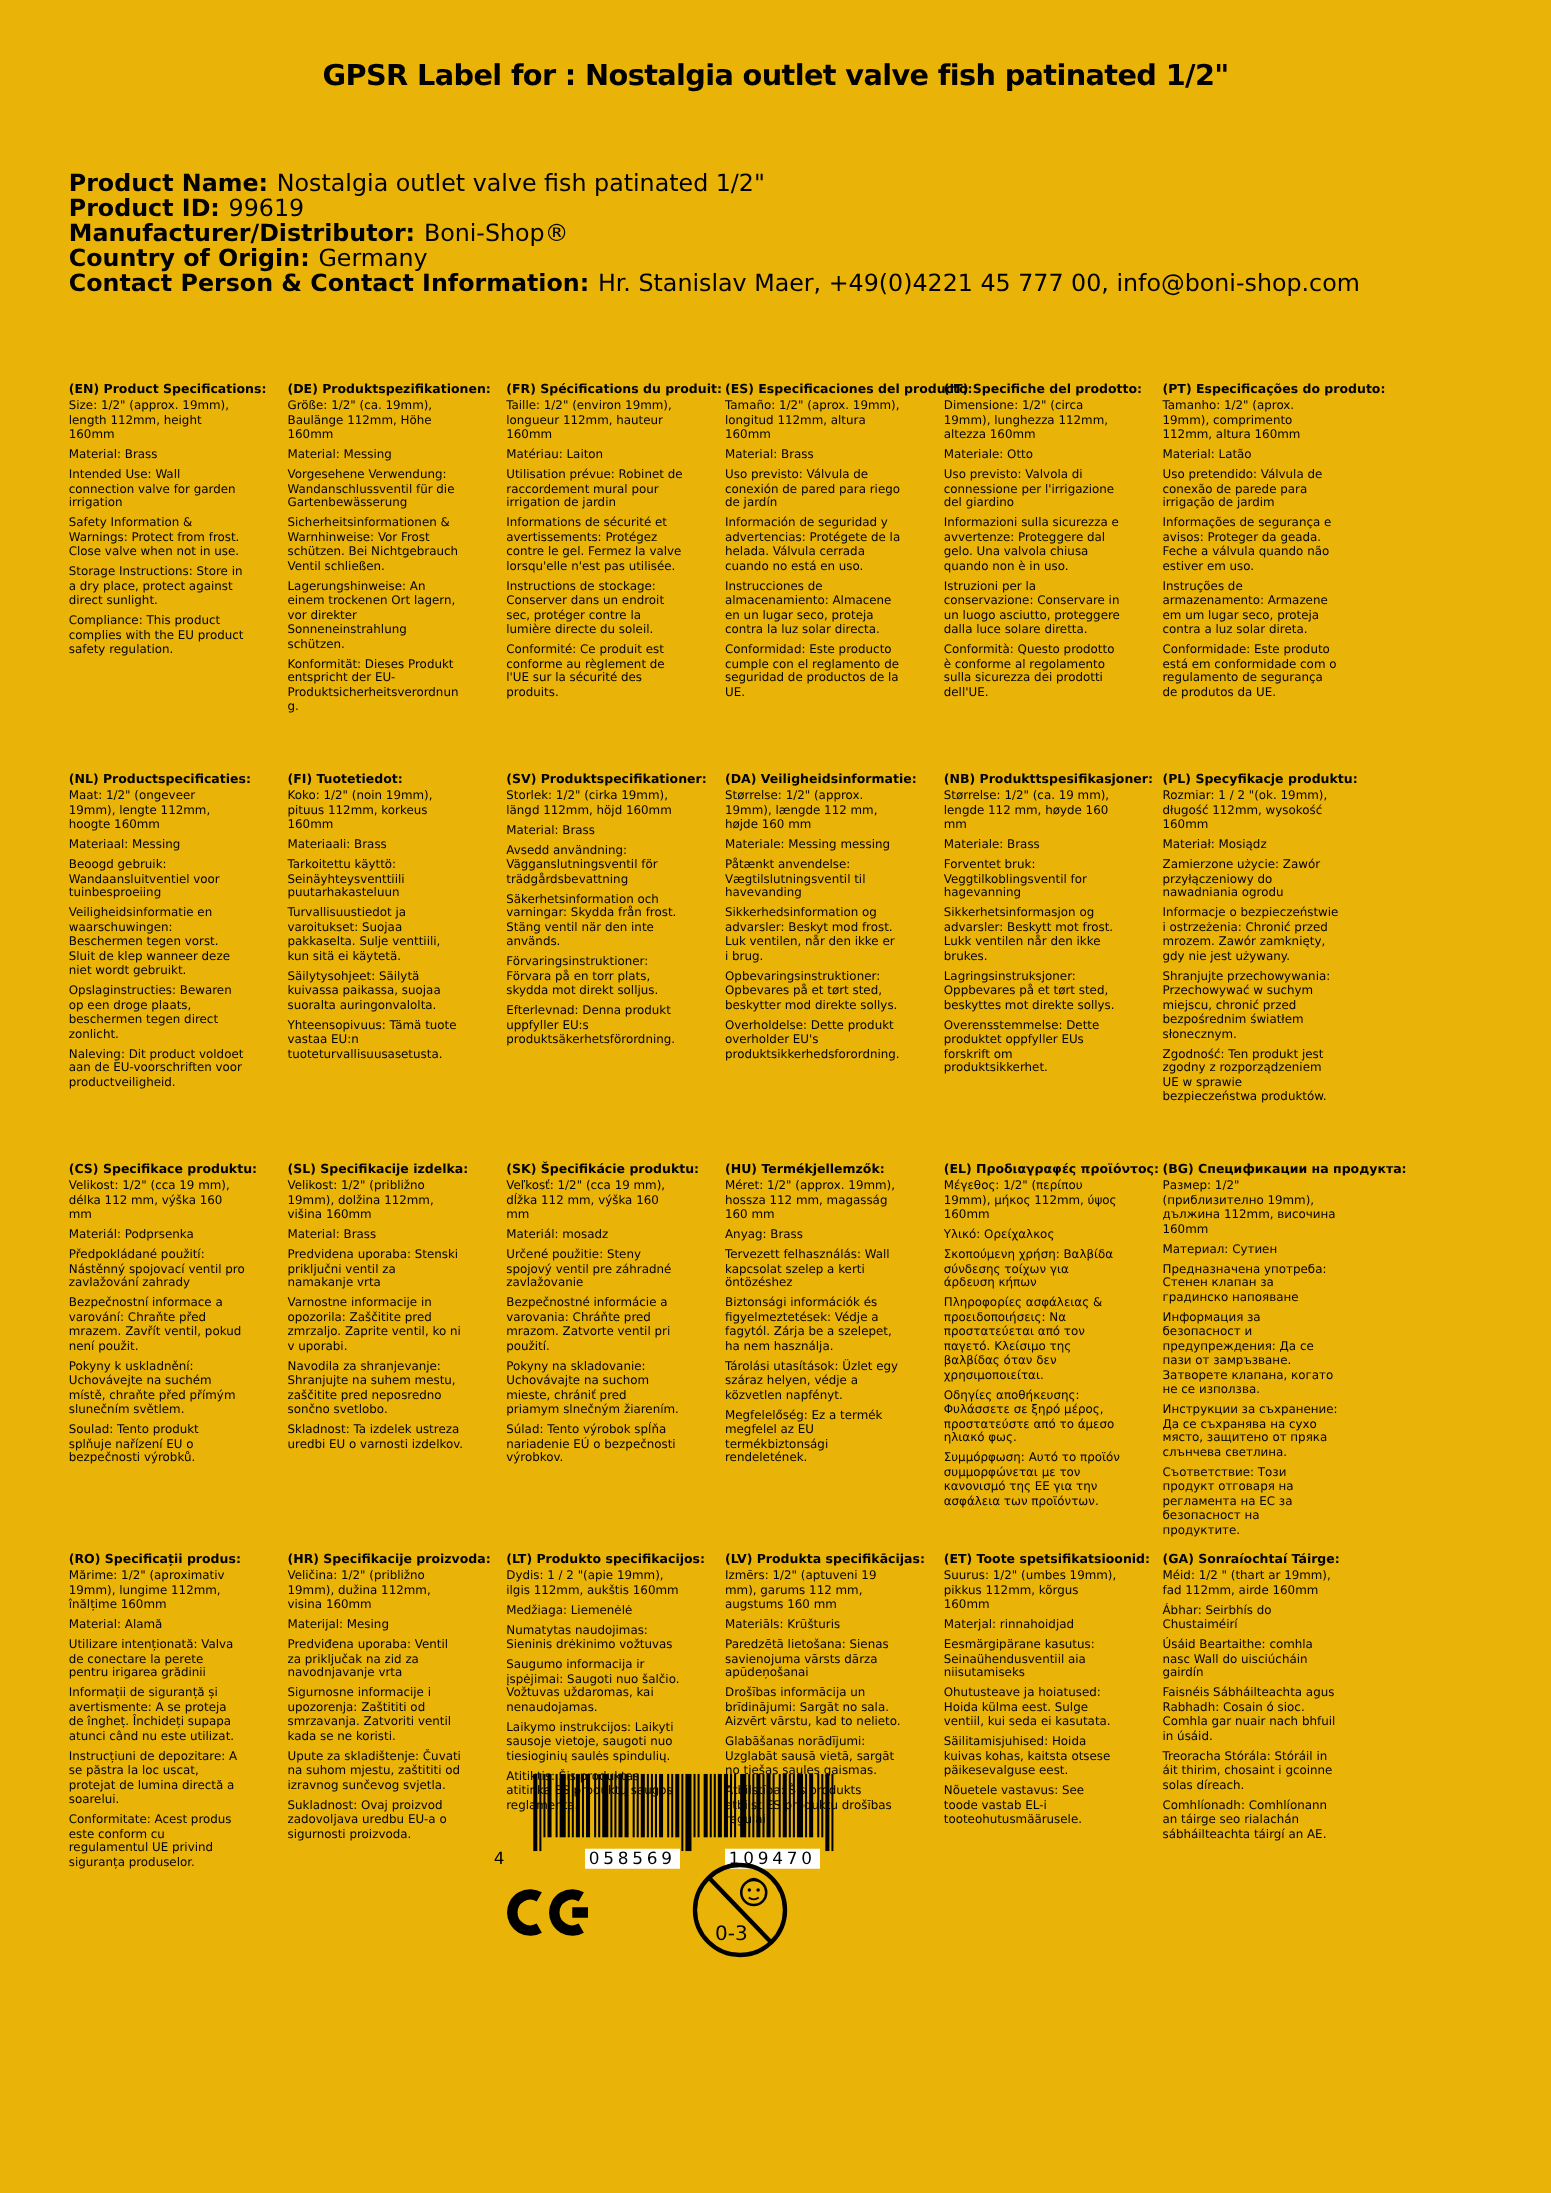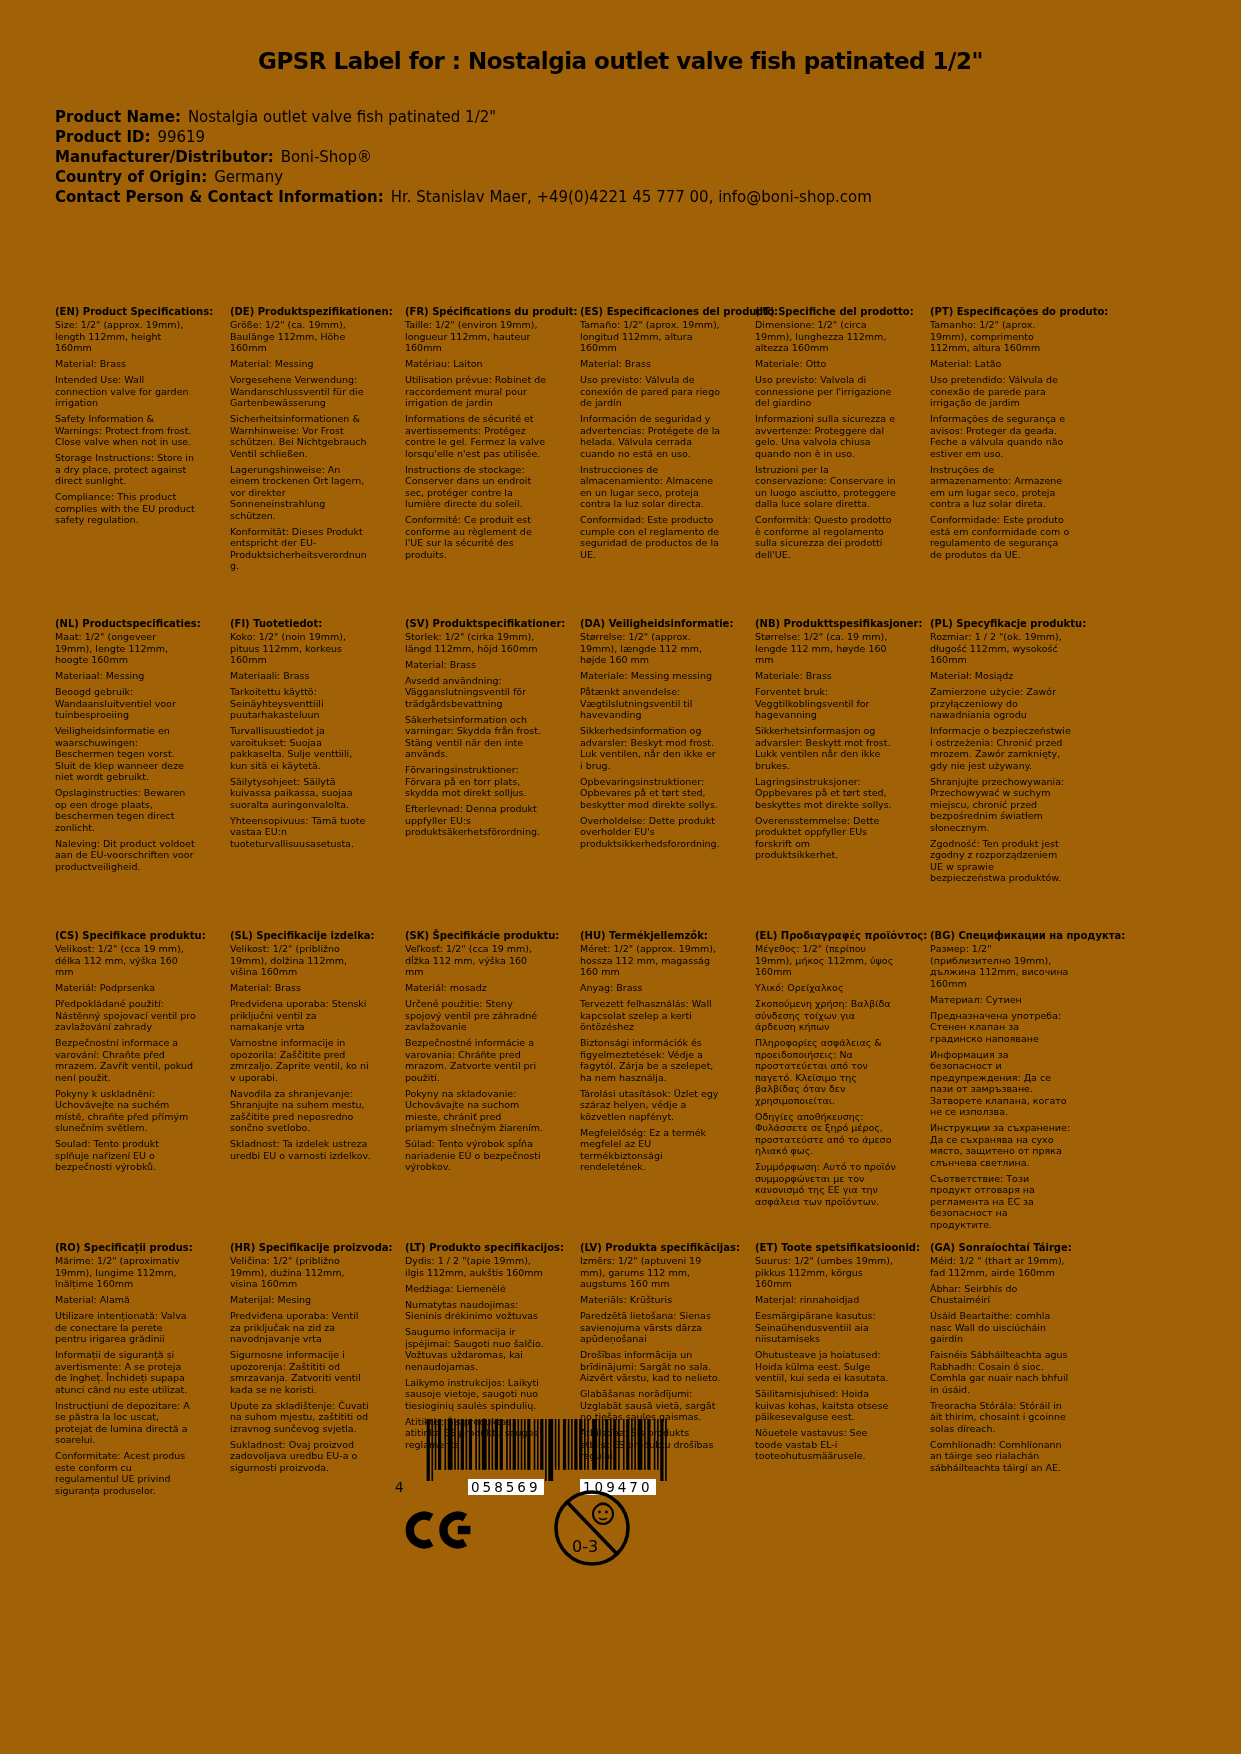--- a/index.html
+++ b/index.html
@@ -1,20 +1,20 @@
 <!DOCTYPE html>
 <html><head>
 <meta charset="utf-8">
 <style>
   html,body{margin:0;padding:0;background:#888;}
-  .page{position:relative;width:1241px;height:1754px;background:#a16207;
+  .page{position:relative;width:1241px;height:1754px;background:#eab308;
         font-family:"DejaVu Sans", sans-serif;color:#000;overflow:hidden;margin:0 auto;}
   .title{position:absolute;top:48px;left:0;width:100%;text-align:center;
          font-size:23px;font-weight:bold;letter-spacing:-0.5px;}
-  .product-info{position:absolute;left:55px;top:107px;font-size:15px;line-height:20px;}
+  .product-info{position:absolute;left:55px;top:137px;font-size:19px;line-height:20px;}
   .pi-row{white-space:nowrap;}
   .pi-label{font-weight:bold;margin-right:7px;}
   .spec-grid{position:absolute;left:55px;top:306px;width:1130px;display:grid;
              grid-template-columns:repeat(6,175px);grid-auto-rows:312px;}
   .spec-block{width:141px;}
   .spec-heading{font-size:10px;font-weight:bold;white-space:nowrap;margin:0 0 2px 0;}
   .spec-para{font-size:9.5px;line-height:11.5px;margin:0 0 4.5px 0;overflow-wrap:break-word;}
   .barcode{position:absolute;left:395px;top:1419px;width:280px;height:80px;}
   .barcode-bars{position:absolute;left:30px;top:0;width:245px;height:62px;}
   .barcode-bars rect{fill:#000;}

